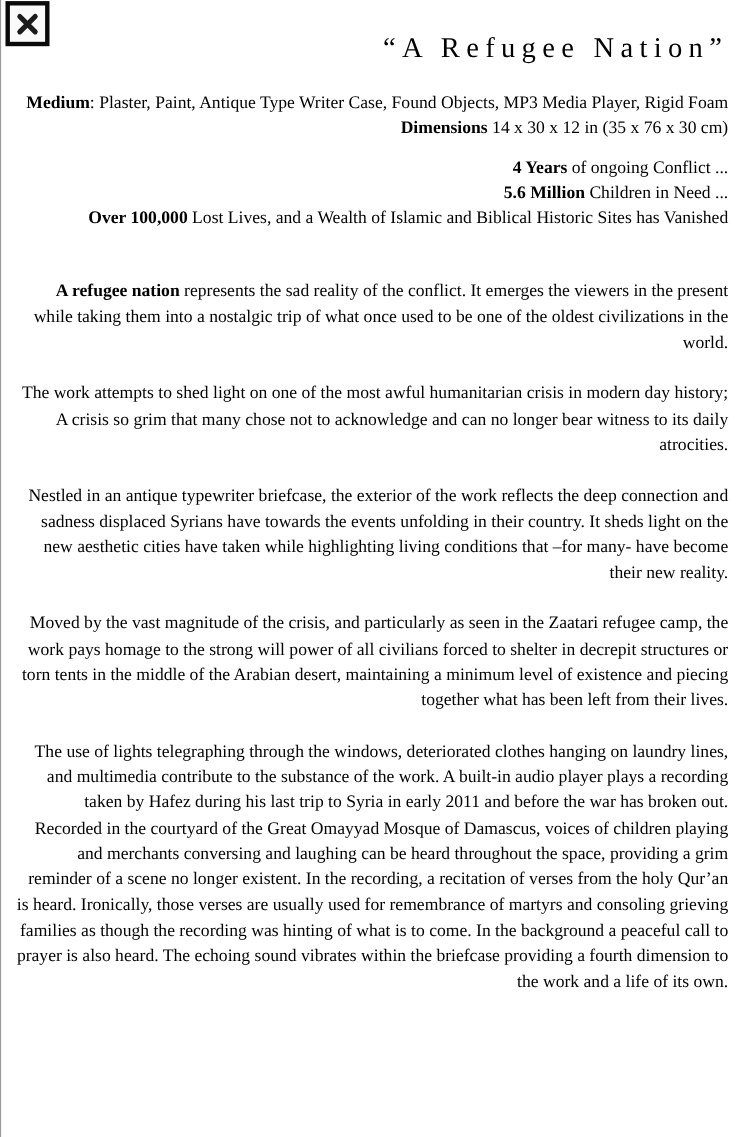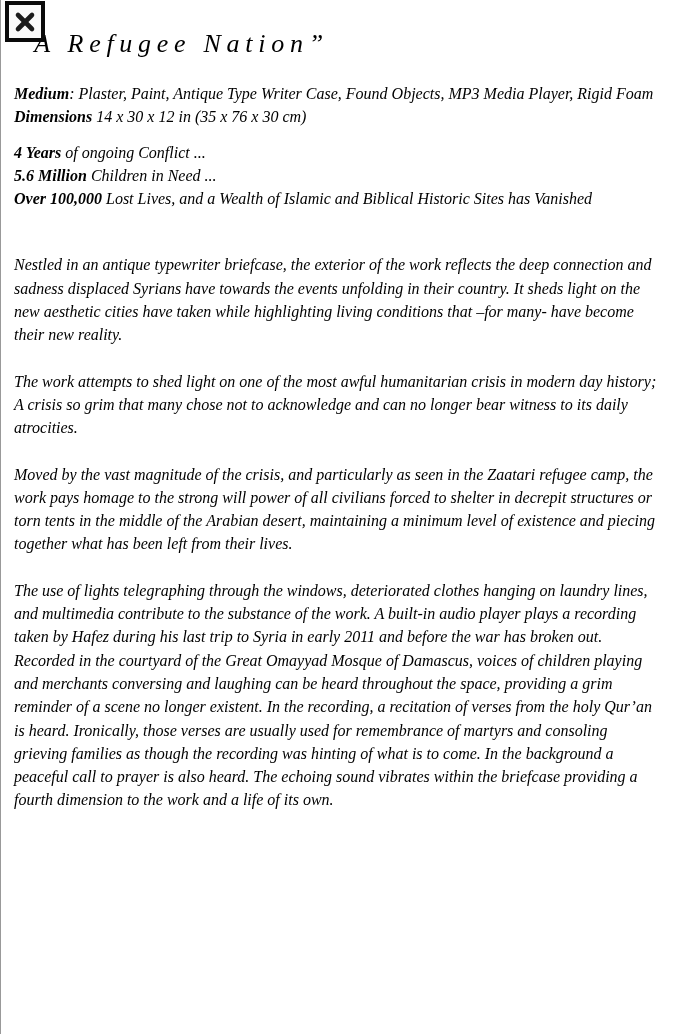--- a/index.html
+++ b/index.html
@@ -23,24 +23,23 @@
     border: 4px solid #0a0a0a;
     background: #fafafa;
     display: flex;
     align-items: center;
     justify-content: center;
     cursor: pointer;
     box-sizing: content-box;
   }
   .content {
     padding: 0 13px;
-    text-align: left;
+    text-align: right;
     font-size: 16px;
     line-height: 23.3px;
-    font-style: italic;
   }
   .title {
     margin-top: 27px;
     font-size: 26px;
     line-height: 33px;
     letter-spacing: 0.22em;
     font-weight: 400;
     white-space: nowrap;
   }
   .details { margin-top: 22px; }
@@ -70,19 +69,20 @@
     <div><strong>Dimensions</strong><span> 14 x 30 x 12 in (35 x 76 x 30 cm)</span></div>
   </div>
 
   <div class="stats">
     <div><strong>4 Years</strong><span> of ongoing Conflict ...</span></div>
     <div><strong>5.6 Million</strong><span> Children in Need ...</span></div>
     <div><strong>Over 100,000</strong><span> Lost Lives, and a Wealth of Islamic and Biblical Historic Sites has Vanished</span></div>
   </div>
 
   <div class="paras">
+    <p class="para"><strong>A refugee nation</strong><span> represents the sad reality of the conflict. It emerges the viewers in the present while taking them into a nostalgic trip of what once used to be one of the oldest civilizations in the world.</span></p>
+    <p class="para"><strong></strong><span>The work attempts to shed light on one of the most awful humanitarian crisis in modern day history; A crisis so grim that many chose not to acknowledge and can no longer bear witness to its daily atrocities.</span></p>
     <p class="para"><strong></strong><span>Nestled in an antique typewriter briefcase, the exterior of the work reflects the deep connection and sadness displaced Syrians have towards the events unfolding in their country. It sheds light on the new aesthetic cities have taken while highlighting living conditions that –for many- have become their new reality.</span></p>
-    <p class="para"><strong></strong><span>The work attempts to shed light on one of the most awful humanitarian crisis in modern day history; A crisis so grim that many chose not to acknowledge and can no longer bear witness to its daily atrocities.</span></p>
     <p class="para"><strong></strong><span>Moved by the vast magnitude of the crisis, and particularly as seen in the Zaatari refugee camp, the work pays homage to the strong will power of all civilians forced to shelter in decrepit structures or torn tents in the middle of the Arabian desert, maintaining a minimum level of existence and piecing together what has been left from their lives.</span></p>
     <p class="para"><strong></strong><span>The use of lights telegraphing through the windows, deteriorated clothes hanging on laundry lines, and multimedia contribute to the substance of the work. A built-in audio player plays a recording taken by Hafez during his last trip to Syria in early 2011 and before the war has broken out. Recorded in the courtyard of the Great Omayyad Mosque of Damascus, voices of children playing and merchants conversing and laughing can be heard throughout the space, providing a grim reminder of a scene no longer existent. In the recording, a recitation of verses from the holy Qur’an is heard. Ironically, those verses are usually used for remembrance of martyrs and consoling grieving families as though the recording was hinting of what is to come. In the background a peaceful call to prayer is also heard. The echoing sound vibrates within the briefcase providing a fourth dimension to the work and a life of its own.</span></p>
   </div>
 
 </div>
 
 </body></html>

